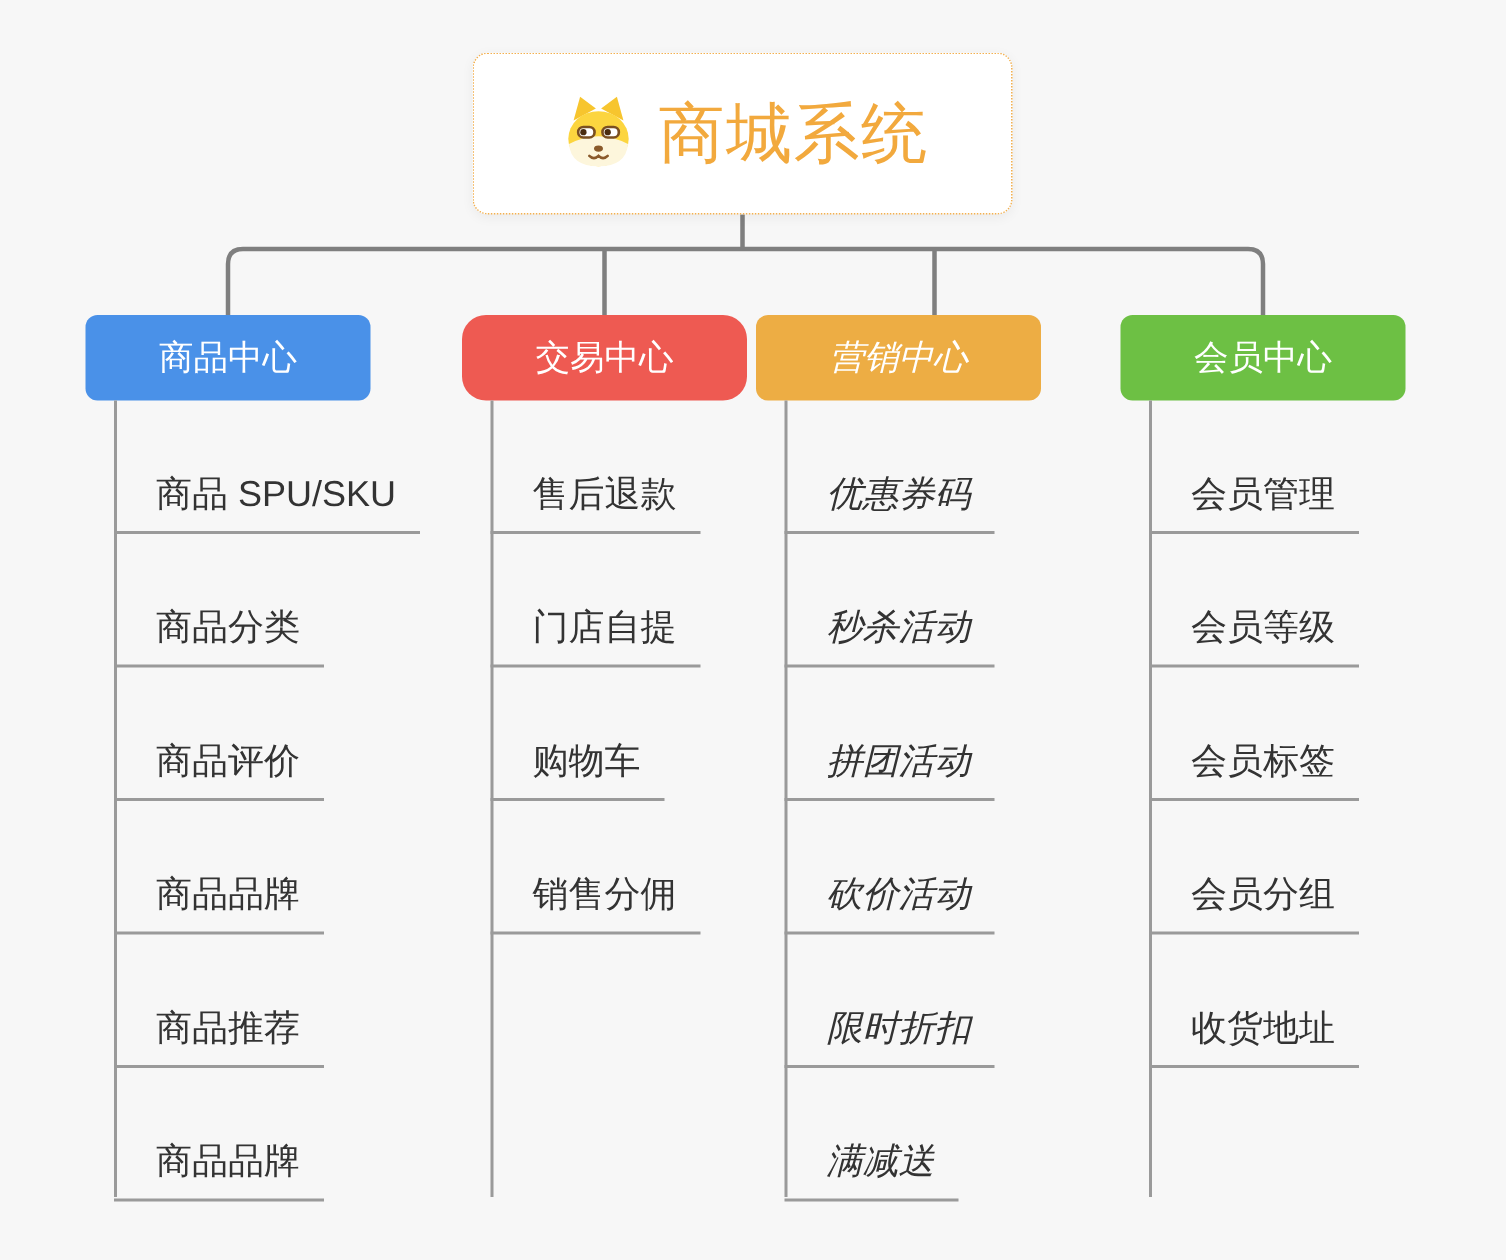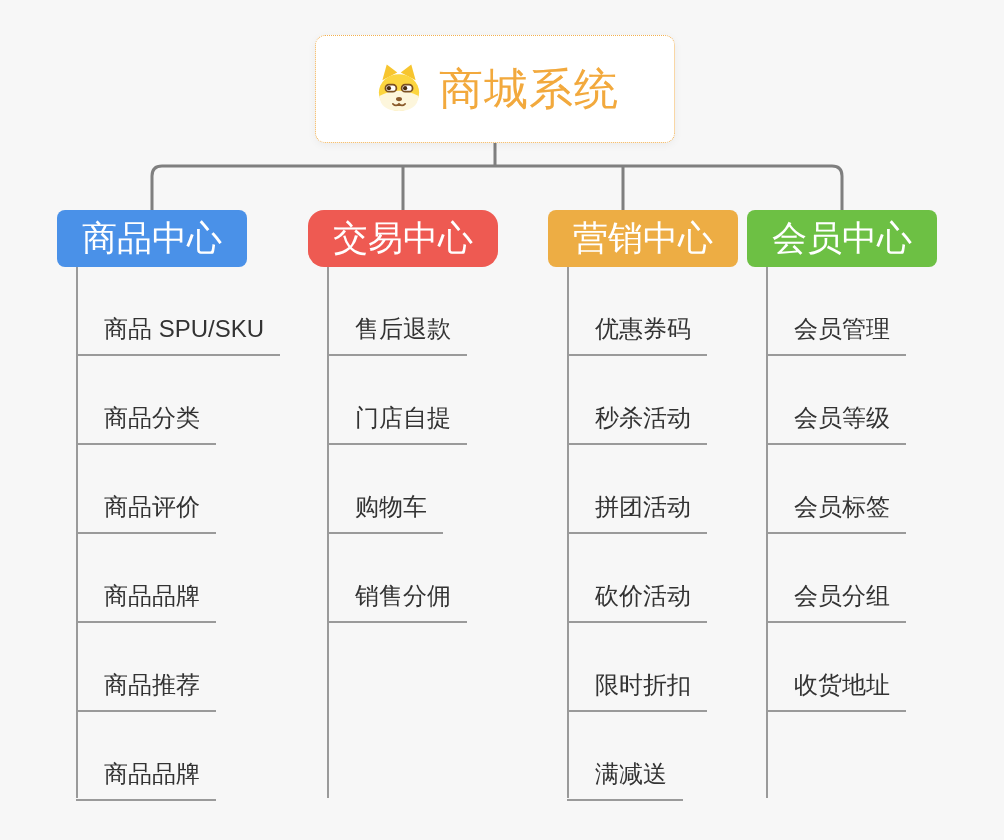--- a/index.html
+++ b/index.html
@@ -40,21 +40,21 @@
   .doge svg{width:100%;height:100%;}
   
   .column{
     position:absolute;top:210px;width:190px;
   }
   .branch-header{
     height:57px;width:190px;
     border-radius:8px;
     display:flex;align-items:center;justify-content:center;
     color:#ffffff;
-    font-size:35px;
+    font-size:23px;
     box-sizing:border-box;
     cursor:pointer;
     white-space:nowrap;
   }
   .leaf-list{
     position:relative;
   }
   .vline{
     position:absolute;left:19px;top:0;width:2px;height:531px;
     background:#9a9a9a;
@@ -140,21 +140,21 @@
             <div class="leaf-label">门店自提</div>
           </div>
           <div class="leaf">
             <div class="leaf-label">购物车</div>
           </div>
           <div class="leaf">
             <div class="leaf-label">销售分佣</div>
           </div>
         </div>
       </div>
-      <div class="column" style="left: 548px;">
+      <div class="column" style="left: 504px; font-style: italic;">
         <div class="branch-header" style="background: rgb(237, 173, 68);">营销中心</div>
         <div class="leaf-list">
           <div class="vline"></div>
           <div class="leaf">
             <div class="leaf-label">优惠券码</div>
           </div>
           <div class="leaf">
             <div class="leaf-label">秒杀活动</div>
           </div>
           <div class="leaf">

